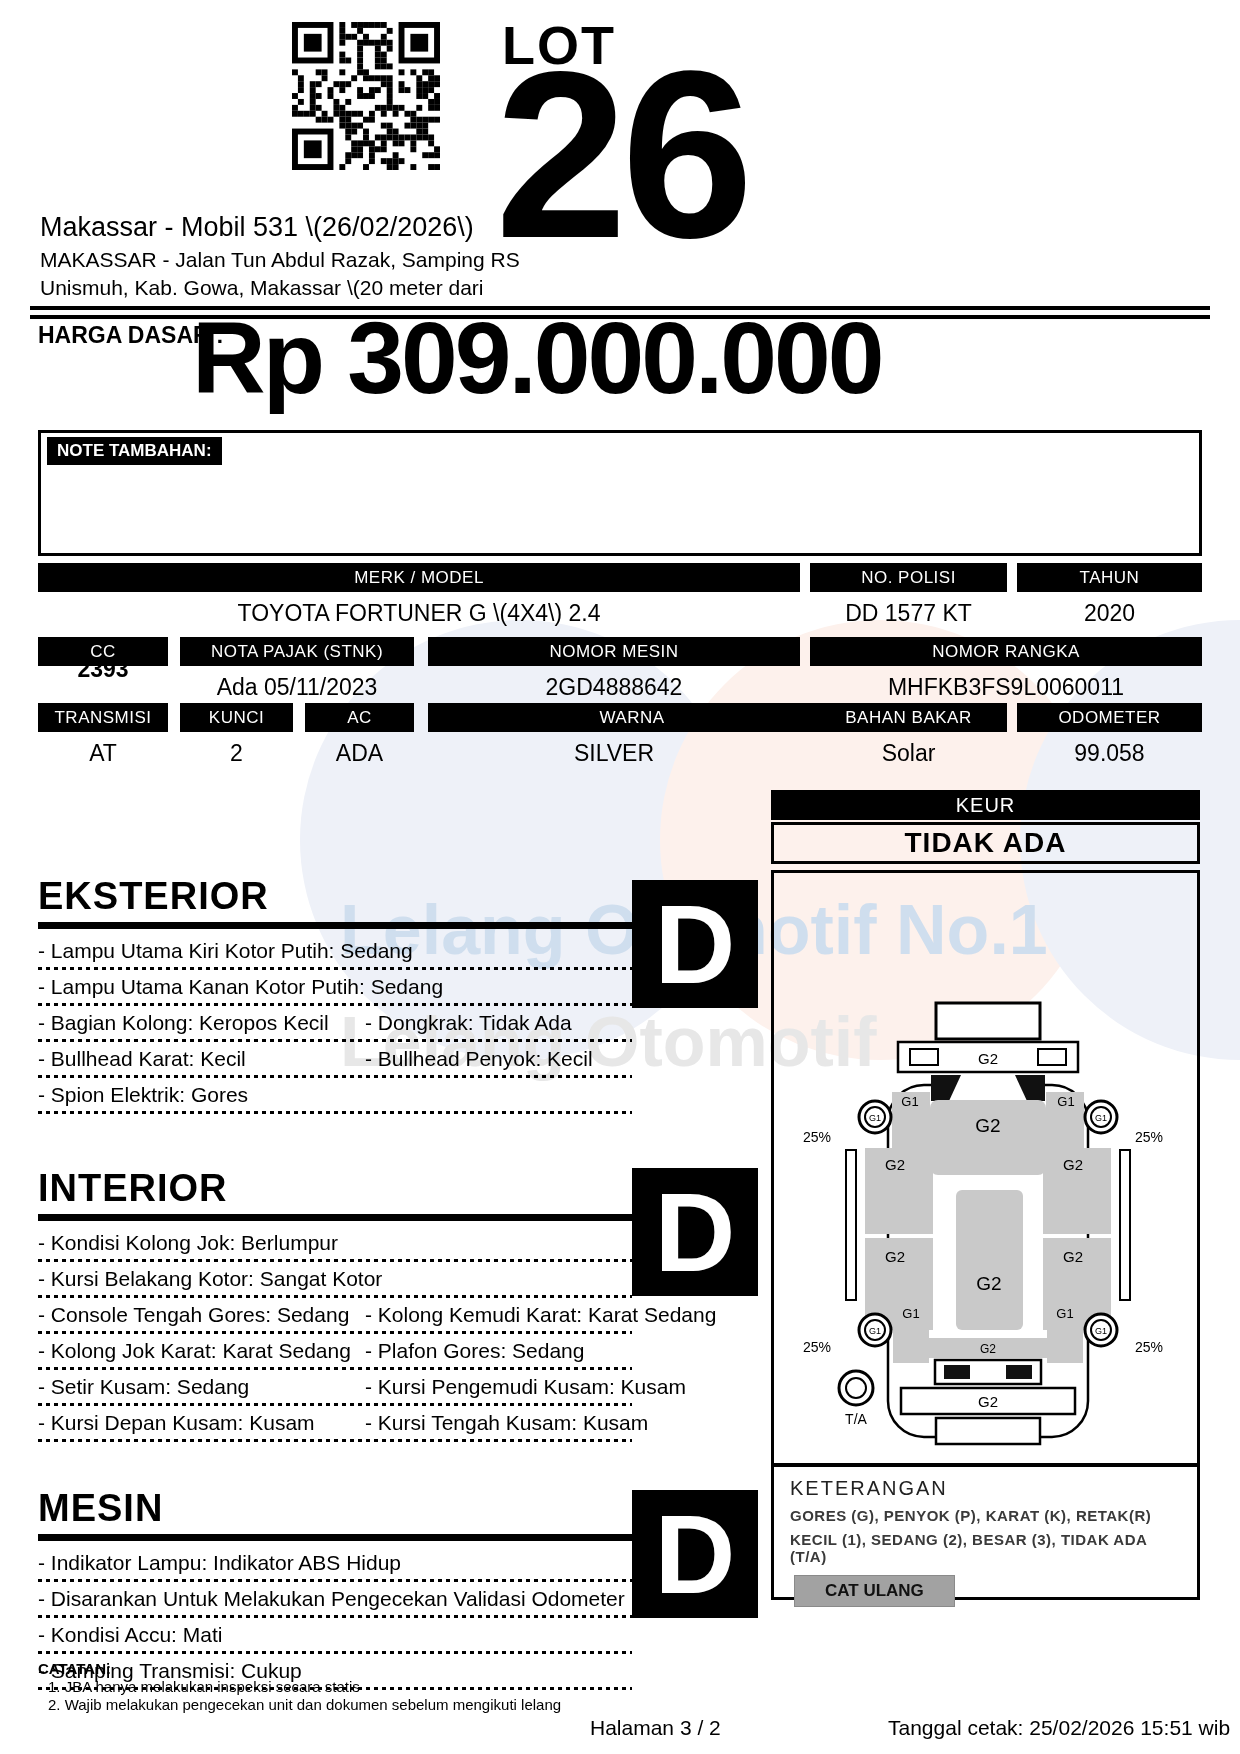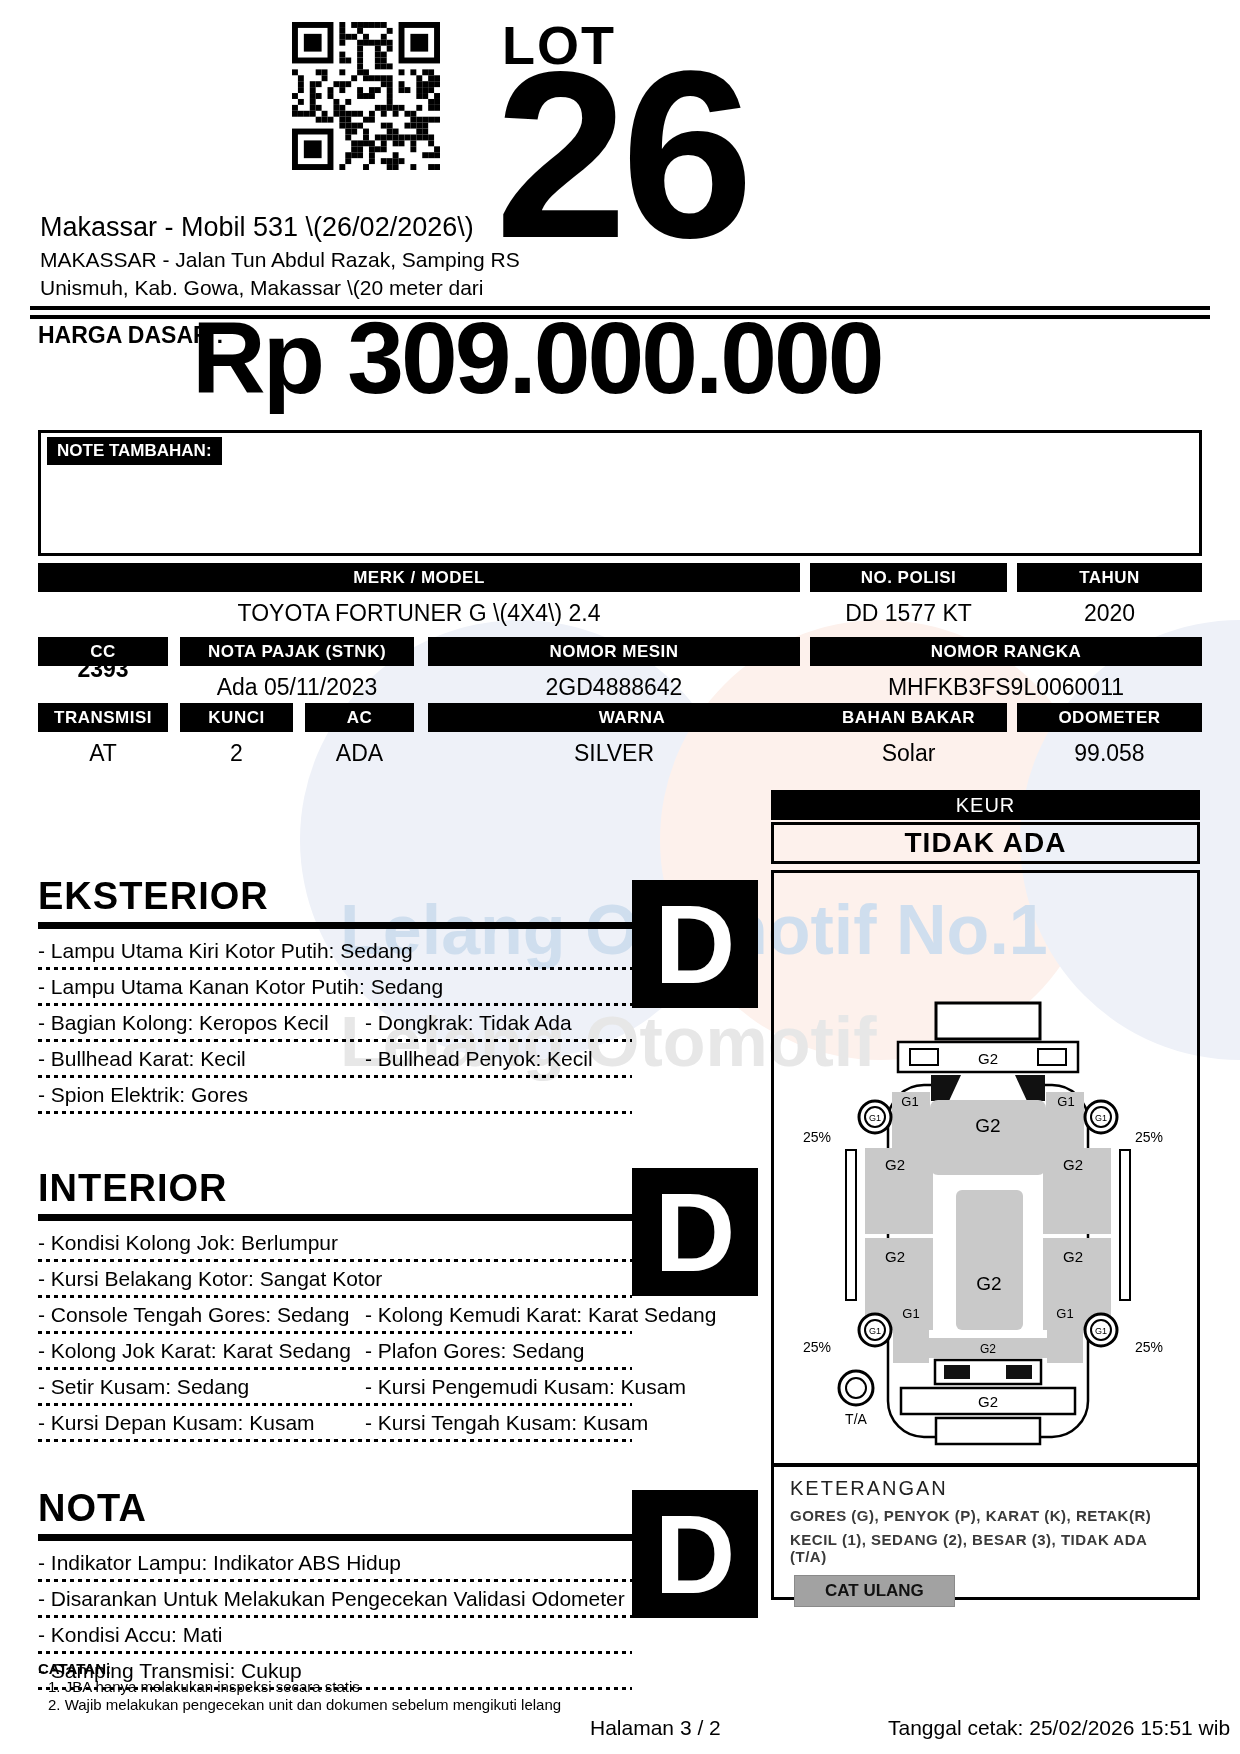--- a/index.html
+++ b/index.html
@@ -29,21 +29,21 @@
   
   #harga-label{left:38px;top:322px;font-size:23px;font-weight:bold;}
   #harga-value{left:192px;top:300px;font-size:102px;font-weight:bold;letter-spacing:-3px;}
 
   
   #note-box{left:38px;top:430px;width:1158px;height:120px;border:3px solid #000;}
   #note-label{position:absolute;left:6px;top:4px;background:#000;color:#fff;font-size:17px;font-weight:bold;padding:4px 10px;}
   #note-text{position:absolute;left:10px;top:8px;width:900px;font-size:20px;line-height:30px;text-indent:185px;}
 
   
-  .th{position:absolute;height:29px;background:#000;color:#fff;font-size:17px;font-weight:bold;
+  .th{position:absolute;height:29px;background:#000;color:#fff;font-size:17px;font-weight:normal;
       display:flex;align-items:center;justify-content:center;letter-spacing:.5px;}
   .td{position:absolute;height:38px;font-size:23px;display:flex;align-items:center;justify-content:center;}
 
   
   .section{position:absolute;left:38px;width:594px;}
   .sec-title{font-size:38px;font-weight:bold;letter-spacing:1px;line-height:44px;}
   .sec-rule{margin-top:4px;height:7px;background:#000;}
   .rows{margin-top:8px;}
   .irow{position:relative;height:36px;}
   .irow::after{content:"";position:absolute;left:0;right:0;bottom:3px;height:3px;
@@ -407,21 +407,21 @@
         </div>
       <div class="irow">
           <span class="ltxt">- Kursi Depan Kusam: Kusam</span>
           <span class="rtxt">- Kursi Tengah Kusam: Kusam</span>
         </div>
     </div>
   </div>
   <div id="grade-int" class="grade z1">D</div>
 
   <div class="section z1" style="top:1486px;">
-    <div class="sec-title">NOTA</div>
+    <div class="sec-title">MESIN</div>
     <div class="sec-rule"></div>
     <div class="rows">
       <div class="irow">
           <span class="ltxt">- Indikator Lampu: Indikator ABS Hidup</span>
         </div>
       <div class="irow">
           <span class="ltxt">- Disarankan Untuk Melakukan Pengecekan Validasi Odometer</span>
         </div>
       <div class="irow">
           <span class="ltxt">- Kondisi Accu: Mati</span>

